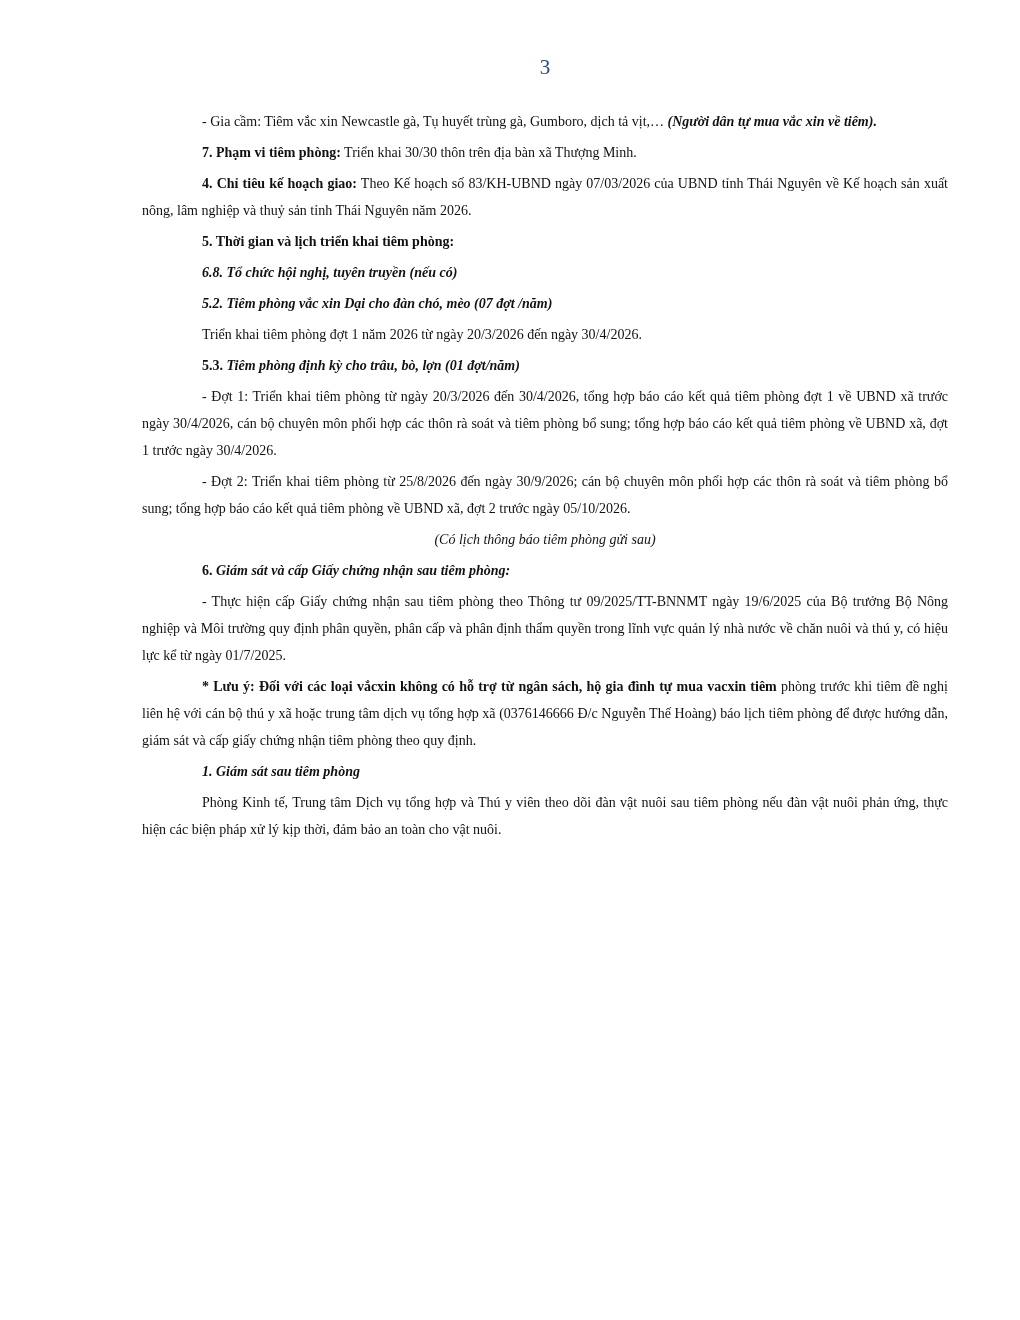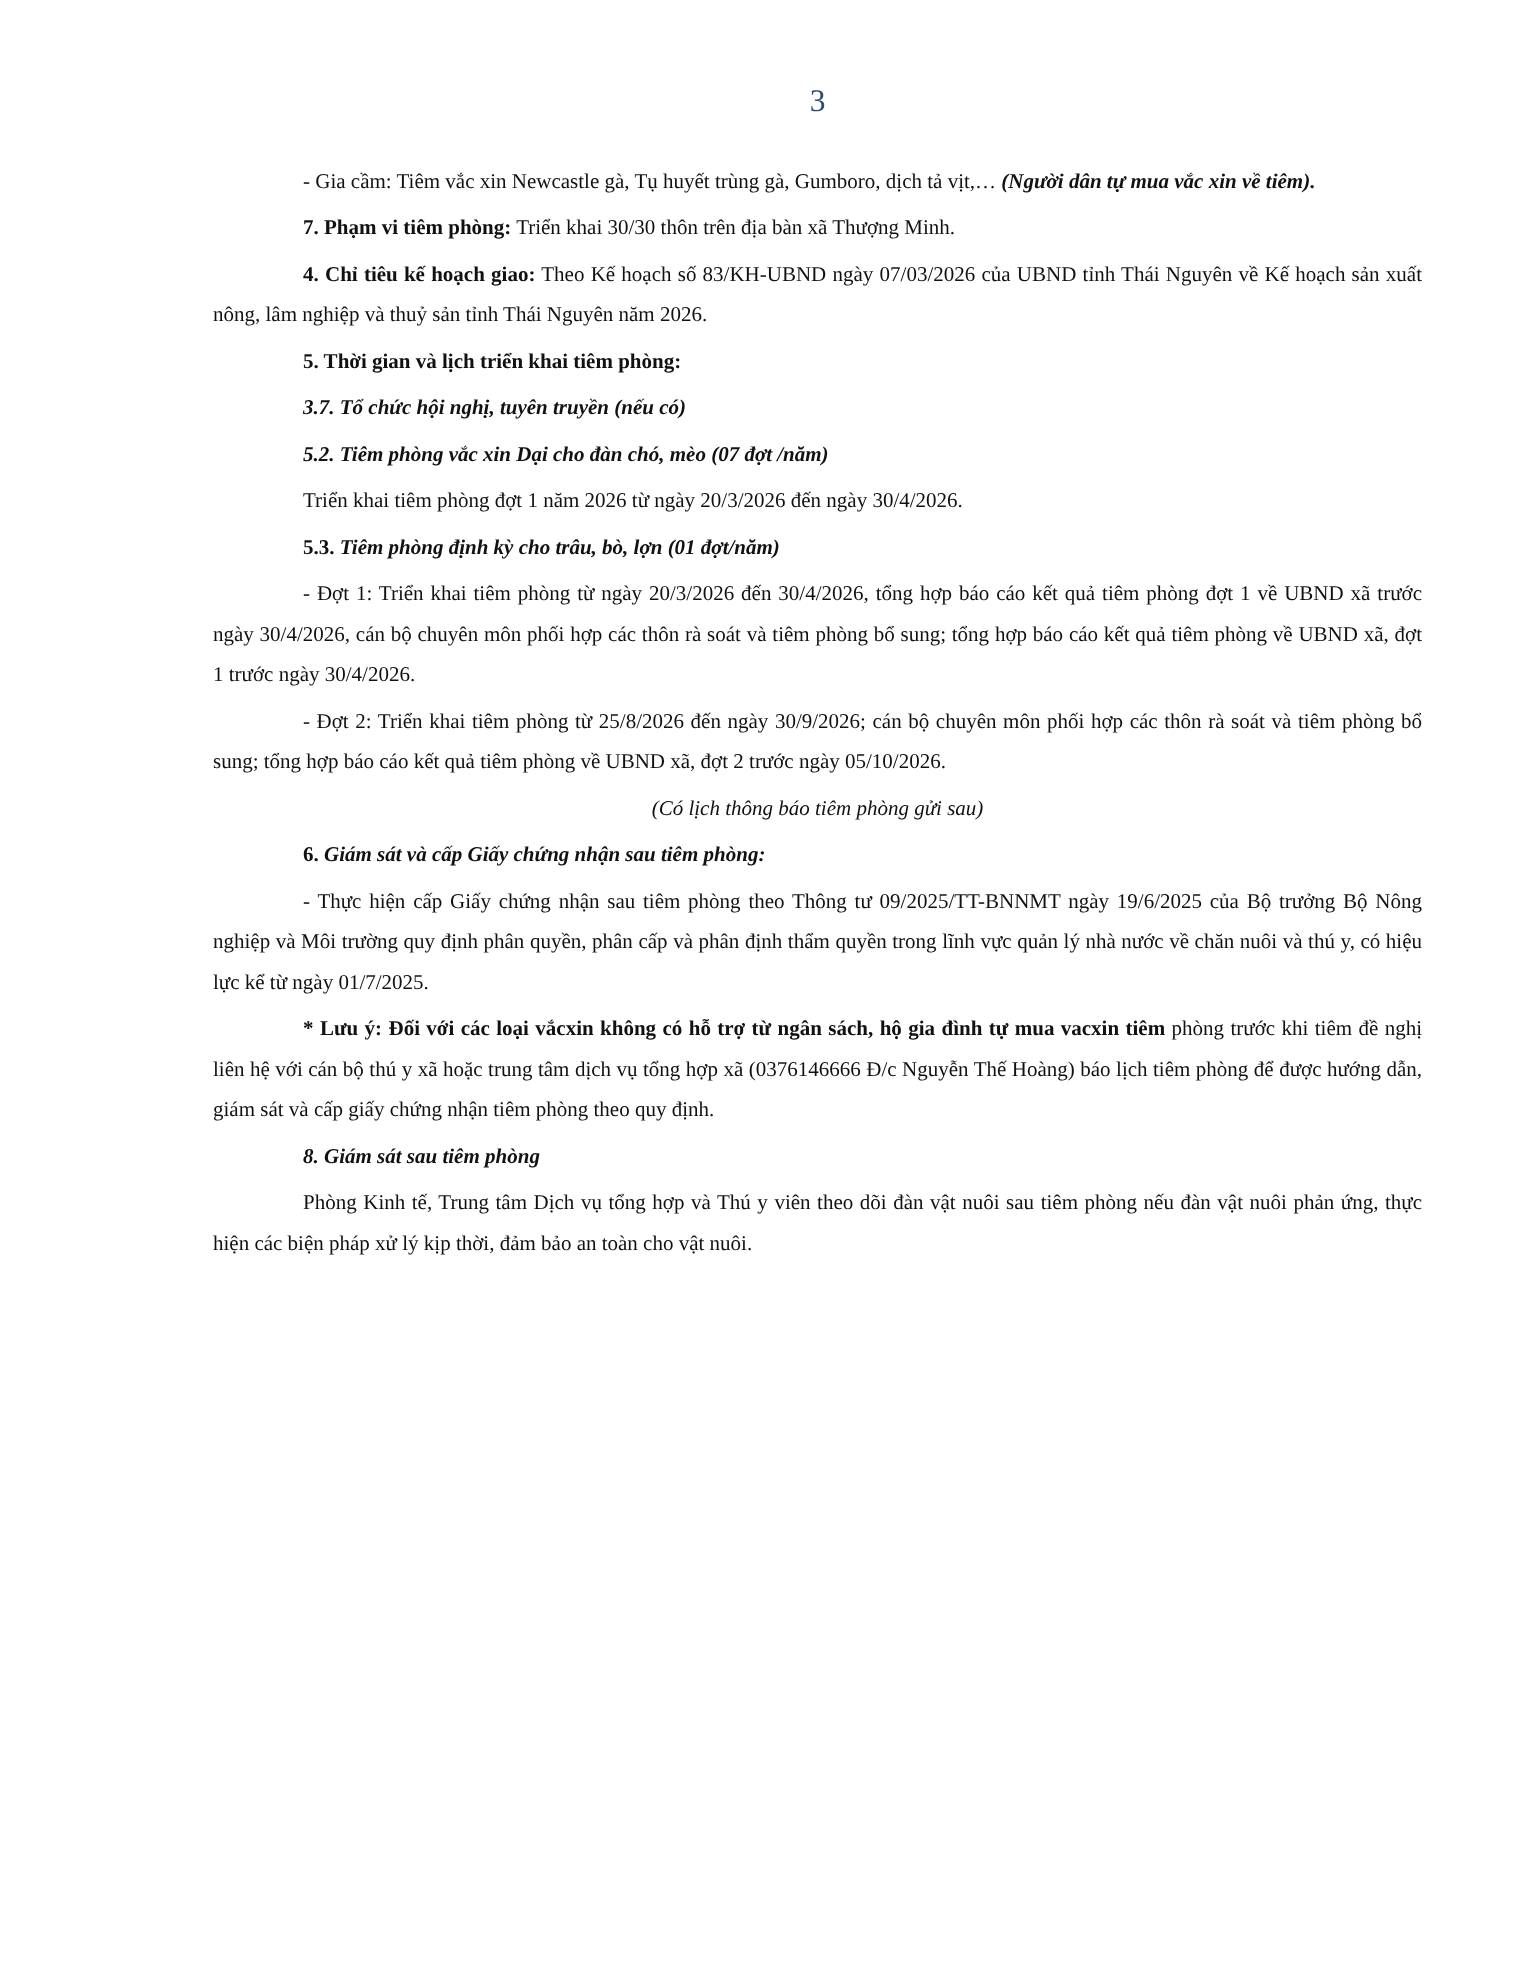--- a/index.html
+++ b/index.html
@@ -30,30 +30,30 @@
   <div style="height:108px"></div>
 
   <p class="ind"><span>- Gia cầm: Tiêm vắc xin Newcastle gà, Tụ huyết trùng gà, Gumboro, dịch tả vịt,… </span><span class="bi">(Người dân tự mua vắc xin về tiêm).</span></p>
 
   <p class="ind gap"><span class="b">7. Phạm vi tiêm phòng:</span><span> Triển khai 30/30 thôn trên địa bàn xã Thượng Minh.</span></p>
 
   <p class="ind gap"><span class="b">4. Chỉ tiêu kế hoạch giao:</span><span> Theo Kế hoạch số 83/KH-UBND ngày 07/03/2026 của UBND tỉnh Thái Nguyên về Kế hoạch sản xuất nông, lâm nghiệp và thuỷ sản tỉnh Thái Nguyên năm 2026.</span></p>
 
   <p class="ind gap b">5. Thời gian và lịch triển khai tiêm phòng:</p>
 
-  <p class="ind gap bi">3.7. Tổ chức hội nghị, tuyên truyền (nếu có)</p>
+  <p class="ind gap bi">6.8. Tổ chức hội nghị, tuyên truyền (nếu có)</p>
 
   <p class="ind gap bi">5.2. Tiêm phòng vắc xin Dại cho đàn chó, mèo (07 đợt /năm)</p>
   <p class="ind gap">Triển khai tiêm phòng đợt 1 năm 2026 từ ngày 20/3/2026 đến ngày 30/4/2026.</p>
 
   <p class="ind gap"><span class="b">5.3.</span><span class="bi"> Tiêm phòng định kỳ cho trâu, bò, lợn (01 đợt/năm)</span></p>
   <p class="ind gap">- Đợt 1: Triển khai tiêm phòng từ ngày 20/3/2026 đến 30/4/2026, tổng hợp báo cáo kết quả tiêm phòng đợt 1 về UBND xã trước ngày 30/4/2026, cán bộ chuyên môn phối hợp các thôn rà soát và tiêm phòng bổ sung; tổng hợp báo cáo kết quả tiêm phòng về UBND xã, đợt 1 trước ngày 30/4/2026.</p>
   <p class="ind gap">- Đợt 2: Triển khai tiêm phòng từ 25/8/2026 đến ngày 30/9/2026; cán bộ chuyên môn phối hợp các thôn rà soát và tiêm phòng bổ sung; tổng hợp báo cáo kết quả tiêm phòng về UBND xã, đợt 2 trước ngày 05/10/2026.</p>
   <p class="center i gap">(Có lịch thông báo tiêm phòng gửi sau)</p>
 
   <p class="ind gap"><span class="b">6.</span><span class="bi"> Giám sát và cấp Giấy chứng nhận sau tiêm phòng:</span></p>
   <p class="ind gap">- Thực hiện cấp Giấy chứng nhận sau tiêm phòng theo Thông tư 09/2025/TT-BNNMT ngày 19/6/2025 của Bộ trưởng Bộ Nông nghiệp và Môi trường quy định phân quyền, phân cấp và phân định thẩm quyền trong lĩnh vực quản lý nhà nước về chăn nuôi và thú y, có hiệu lực kể từ ngày 01/7/2025.</p>
 
   <p class="ind gap"><span class="b">* Lưu ý: Đối với các loại vắcxin không có hỗ trợ từ ngân sách, hộ gia đình tự mua vacxin tiêm</span><span> phòng trước khi tiêm đề nghị liên hệ với cán bộ thú y xã hoặc trung tâm dịch vụ tổng hợp xã (0376146666 Đ/c Nguyễn Thế Hoàng) báo lịch tiêm phòng để được hướng dẫn, giám sát và cấp giấy chứng nhận tiêm phòng theo quy định.</span></p>
 
-  <p class="ind gap bi">8. Giám sát sau tiêm phòng</p>
+  <p class="ind gap bi">1. Giám sát sau tiêm phòng</p>
   <p class="ind gap">Phòng Kinh tế, Trung tâm Dịch vụ tổng hợp và Thú y viên theo dõi đàn vật nuôi sau tiêm phòng nếu đàn vật nuôi phản ứng, thực hiện các biện pháp xử lý kịp thời, đảm bảo an toàn cho vật nuôi.</p>
 </div>
 
 </body></html>

